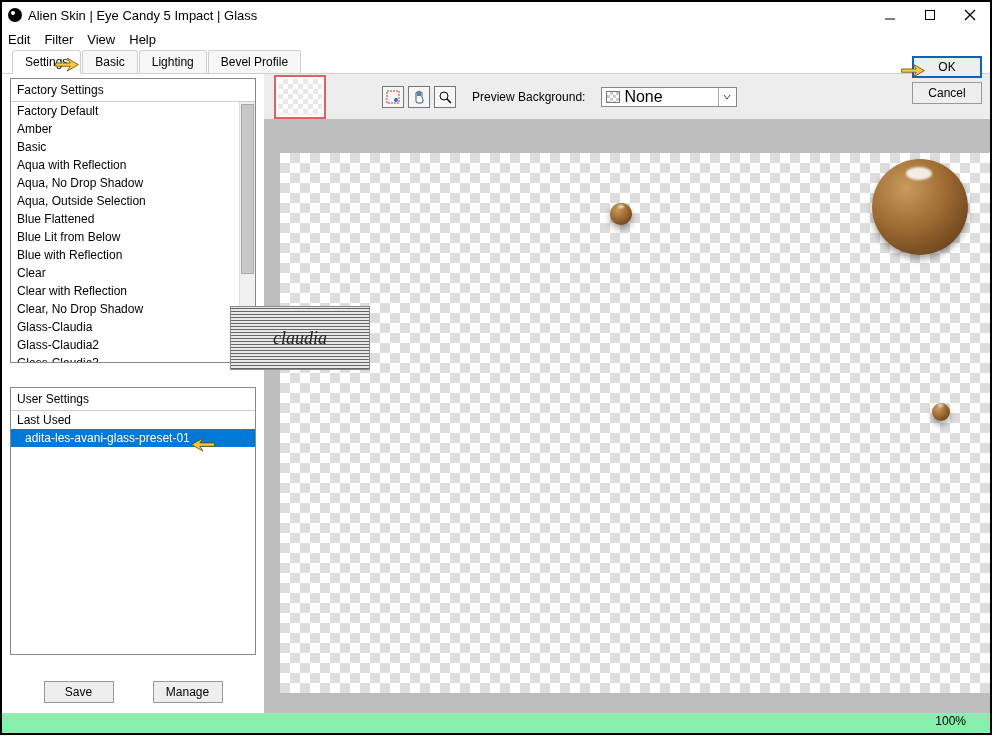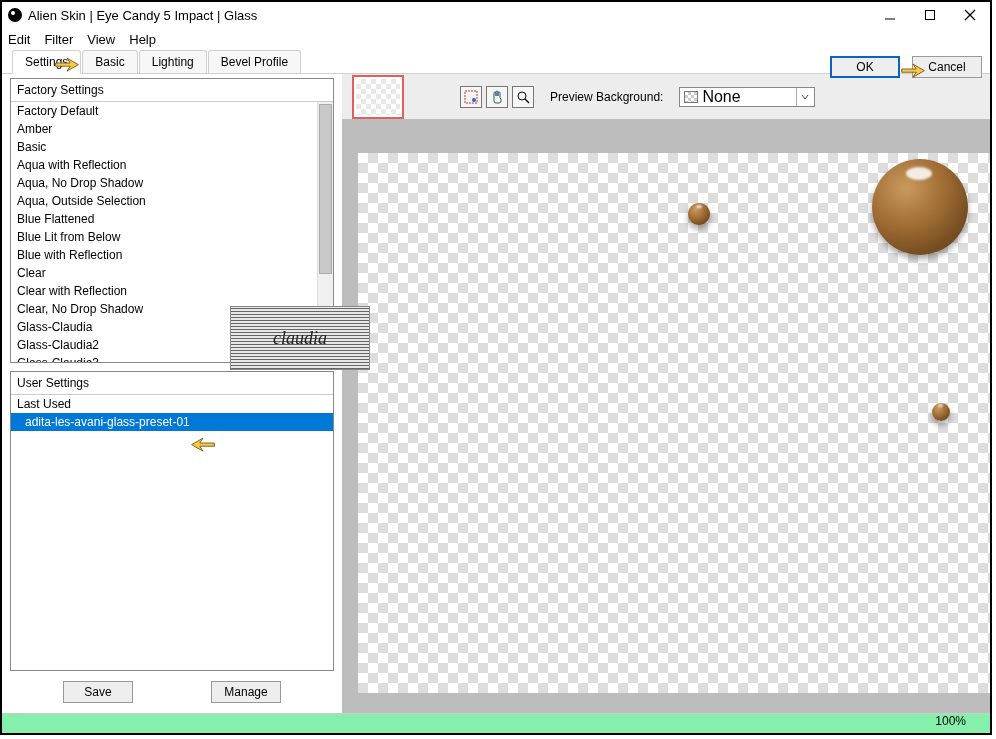--- a/index.html
+++ b/index.html
@@ -95,25 +95,25 @@
   
   .content {
     flex: 1;
     display: flex;
     min-height: 0;
     position: relative;
   }
 
   
   .left-panel {
-    width: 340px;
+    width: 262px;
     display: flex;
     flex-direction: column;
     padding: 4px 8px 8px 8px;
-    gap: 8px;
+    gap: 24px;
   }
   .listbox {
     border: 1px solid #888;
     display: flex; flex-direction: column;
     overflow: hidden;
     background: #fff;
   }
   .listbox.factory {
     height: 285px;
   }
@@ -228,21 +228,21 @@
   }
   .select .arrow {
     border-left:1px solid #aaa;
     width:16px; height:100%;
     display:flex;align-items:center;justify-content:center;
   }
 
   .okcol {
     position:absolute;
     right:8px; top:-18px;
-    display:flex; gap:12px; align-items:flex-start;
+    display:flex; flex-direction:column; gap:4px; align-items:flex-start;
   }
 
   
   .preview-wrap {
     flex:1;
     background:#bdbdbd;
     display:flex; flex-direction:column;
     position:relative;
   }
   .preview {

